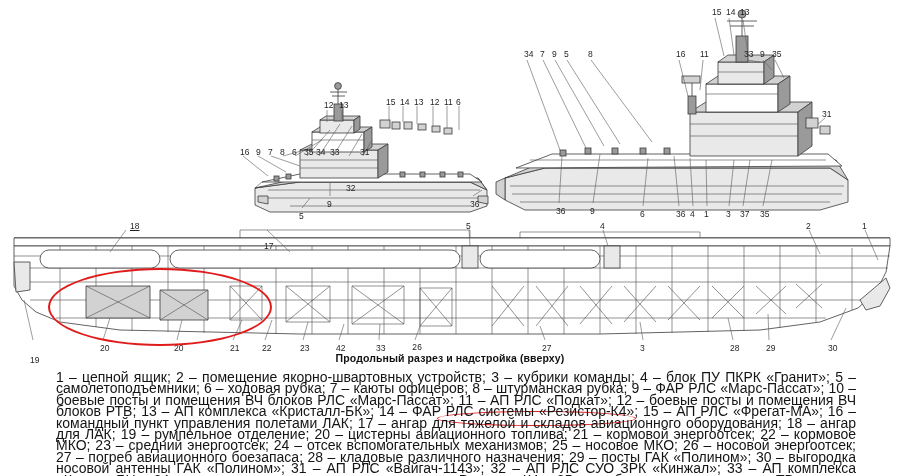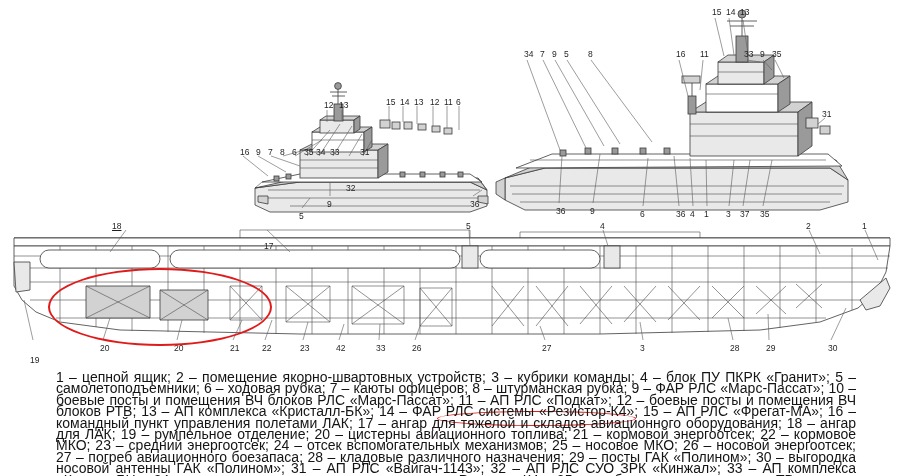--- a/index.html
+++ b/index.html
@@ -384,40 +384,41 @@
       <div class="num" style="left: 822px; top: 110px;">31</div>
       <div class="num" style="left: 556px; top: 207px;">36</div>
       <div class="num" style="left: 590px; top: 207px;">9</div>
       <div class="num" style="left: 640px; top: 210px;">6</div>
       <div class="num" style="left: 676px; top: 210px;">36</div>
       <div class="num" style="left: 690px; top: 210px;">4</div>
       <div class="num" style="left: 704px; top: 210px;">1</div>
       <div class="num" style="left: 726px; top: 210px;">3</div>
       <div class="num" style="left: 740px; top: 210px;">37</div>
       <div class="num" style="left: 760px; top: 210px;">35</div>
-      <div class="num" style="left: 112px; top: 222px; text-decoration: underline;">18</div>
+      <div class="num" style="left: 130px; top: 222px; text-decoration: underline;">18</div>
       <div class="num" style="left: 264px; top: 222px; margin-top: 20px;">17</div>
       <div class="num" style="left: 466px; top: 222px;">5</div>
       <div class="num" style="left: 600px; top: 222px;">4</div>
       <div class="num" style="left: 806px; top: 222px;">2</div>
       <div class="num" style="left: 862px; top: 222px;">1</div>
       <div class="num" style="left: 30px; top: 356px;">19</div>
       <div class="num" style="left: 100px; top: 344px;">20</div>
       <div class="num" style="left: 174px; top: 344px;">20</div>
       <div class="num" style="left: 230px; top: 344px;">21</div>
       <div class="num" style="left: 262px; top: 344px;">22</div>
       <div class="num" style="left: 300px; top: 344px;">23</div>
       <div class="num" style="left: 336px; top: 344px;">42</div>
       <div class="num" style="left: 376px; top: 344px;">33</div>
-      <div class="num" style="left: 412px; top: 344px;">26</div>
+      <div class="num" style="left: 412px; top: 344px; font-family: Liberation Mono, monospace;">26</div>
       <div class="num" style="left: 542px; top: 344px;">27</div>
       <div class="num" style="left: 640px; top: 344px;">3</div>
       <div class="num" style="left: 730px; top: 344px; text-align: center;">28</div>
       <div class="num" style="left: 766px; top: 344px;">29</div>
       <div class="num" style="left: 828px; top: 344px;">30</div>
     </div>
 
   <div class="ellipse" id="ellipse-hull"></div>
   <div class="ellipse" id="ellipse-legend"></div>
 
+  <div class="caption">Продольный разрез и надстройка (вверху)</div>
   <div class="legend">1 – цепной ящик; 2 – помещение якорно-швартовных устройств; 3 – кубрики команды; 4 – блок ПУ ПКРК «Гранит»; 5 – самолетоподъемники; 6 – ходовая рубка; 7 – каюты офицеров; 8 – штурманская рубка; 9 – ФАР РЛС «Марс-Пассат»; 10 – боевые посты и помещения ВЧ блоков РЛС «Марс-Пассат»; 11 – АП РЛС «Подкат»; 12 – боевые посты и помещения ВЧ блоков РТВ; 13 – АП комплекса «Кристалл-БК»; 14 – ФАР РЛС системы «Резистор-К4»; 15 – АП РЛС «Фрегат-МА»; 16 – командный пункт управления полетами ЛАК; 17 – ангар для тяжелой и складов авиационного оборудования; 18 – ангар для ЛАК; 19 – румпельное отделение; 20 – цистерны авиационного топлива; 21 – кормовой энергоотсек; 22 – кормовое МКО; 23 – средний энергоотсек; 24 – отсек вспомогательных механизмов; 25 – носовое МКО; 26 – носовой энергоотсек; 27 – погреб авиационного боезапаса; 28 – кладовые различного назначения; 29 – посты ГАК «Полином»; 30 – выгородка носовой антенны ГАК «Полином»; 31 – АП РЛС «Вайгач-1143»; 32 – АП РЛС СУО ЗРК «Кинжал»; 33 – АП комплекса «Коралл-БН»; 34 – курсо-глиссадные проекторы системы «Резистор-К4»; 35 – стабилизированные посты ТВ системы наблюдения за ближней наружной обстановкой «Ротан» (посты левого борта используются также для наблюдения полетной палубой); 36 – АП комплекса РЭБ «Кантата-1143Э».</div>
 
 </div>
 
 </body></html>

